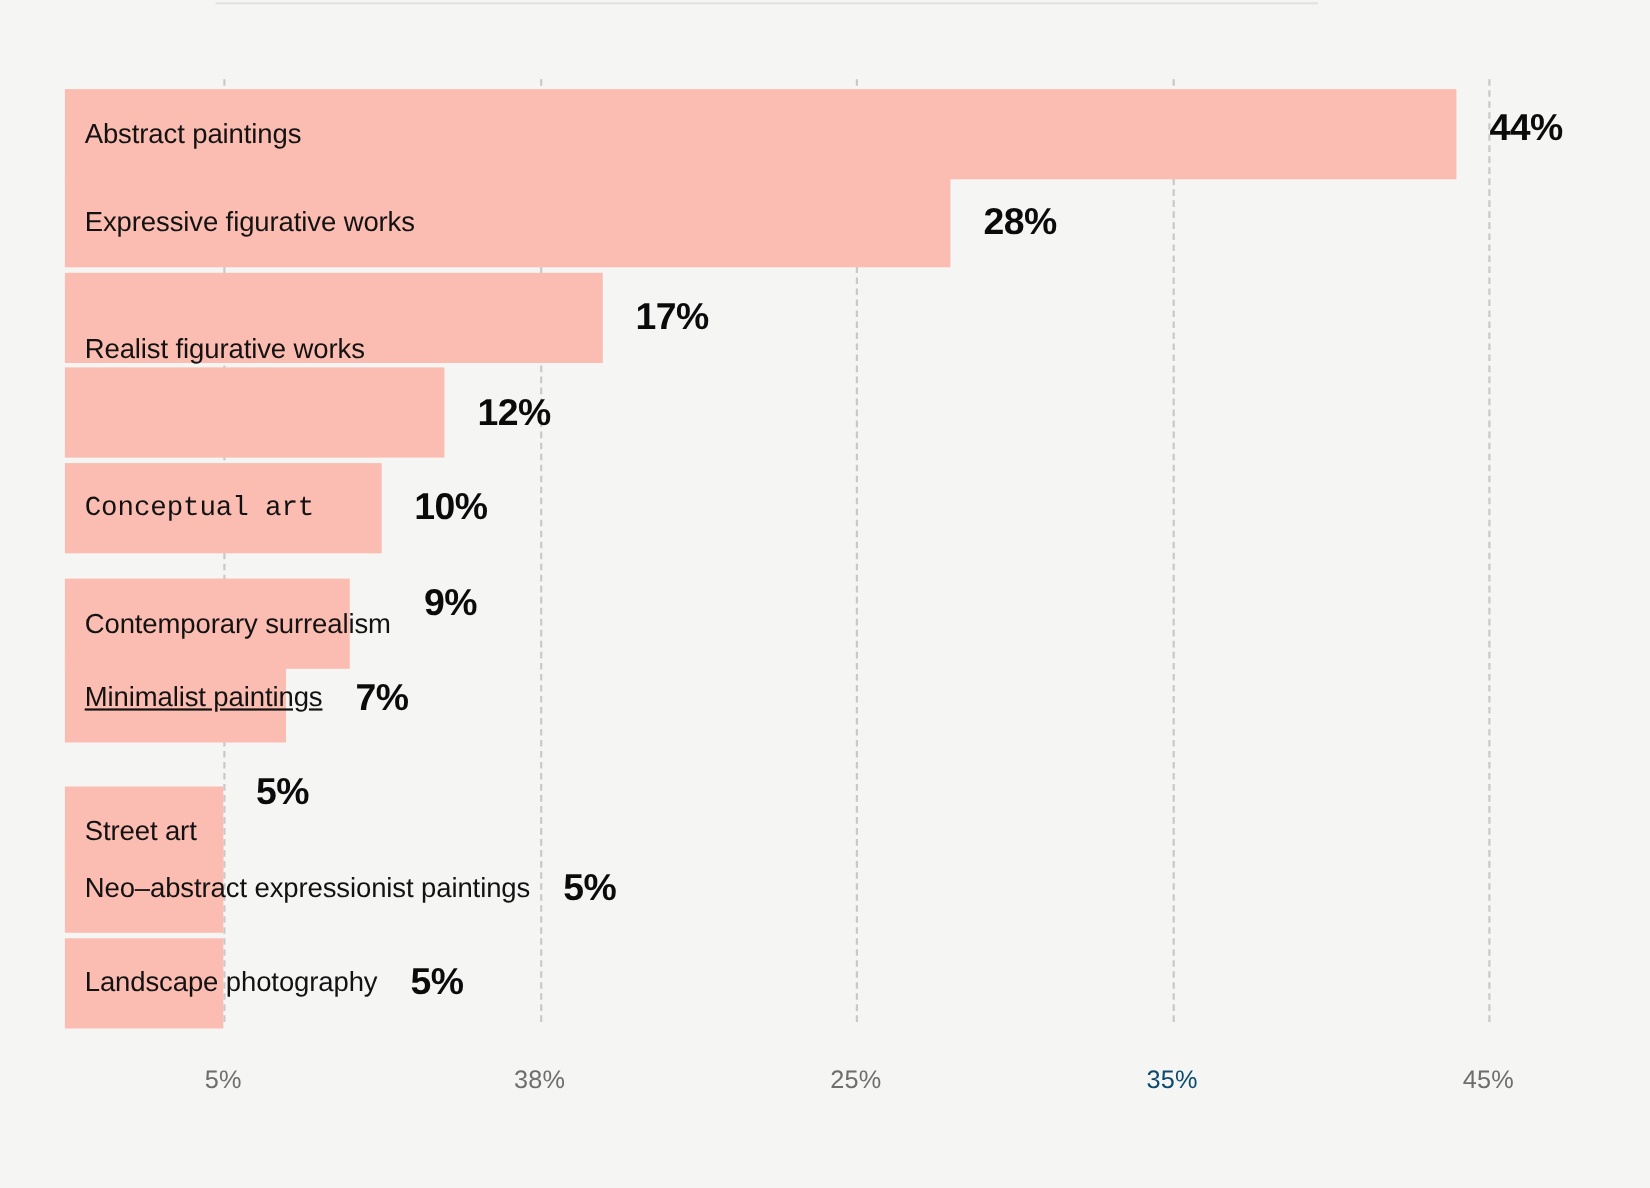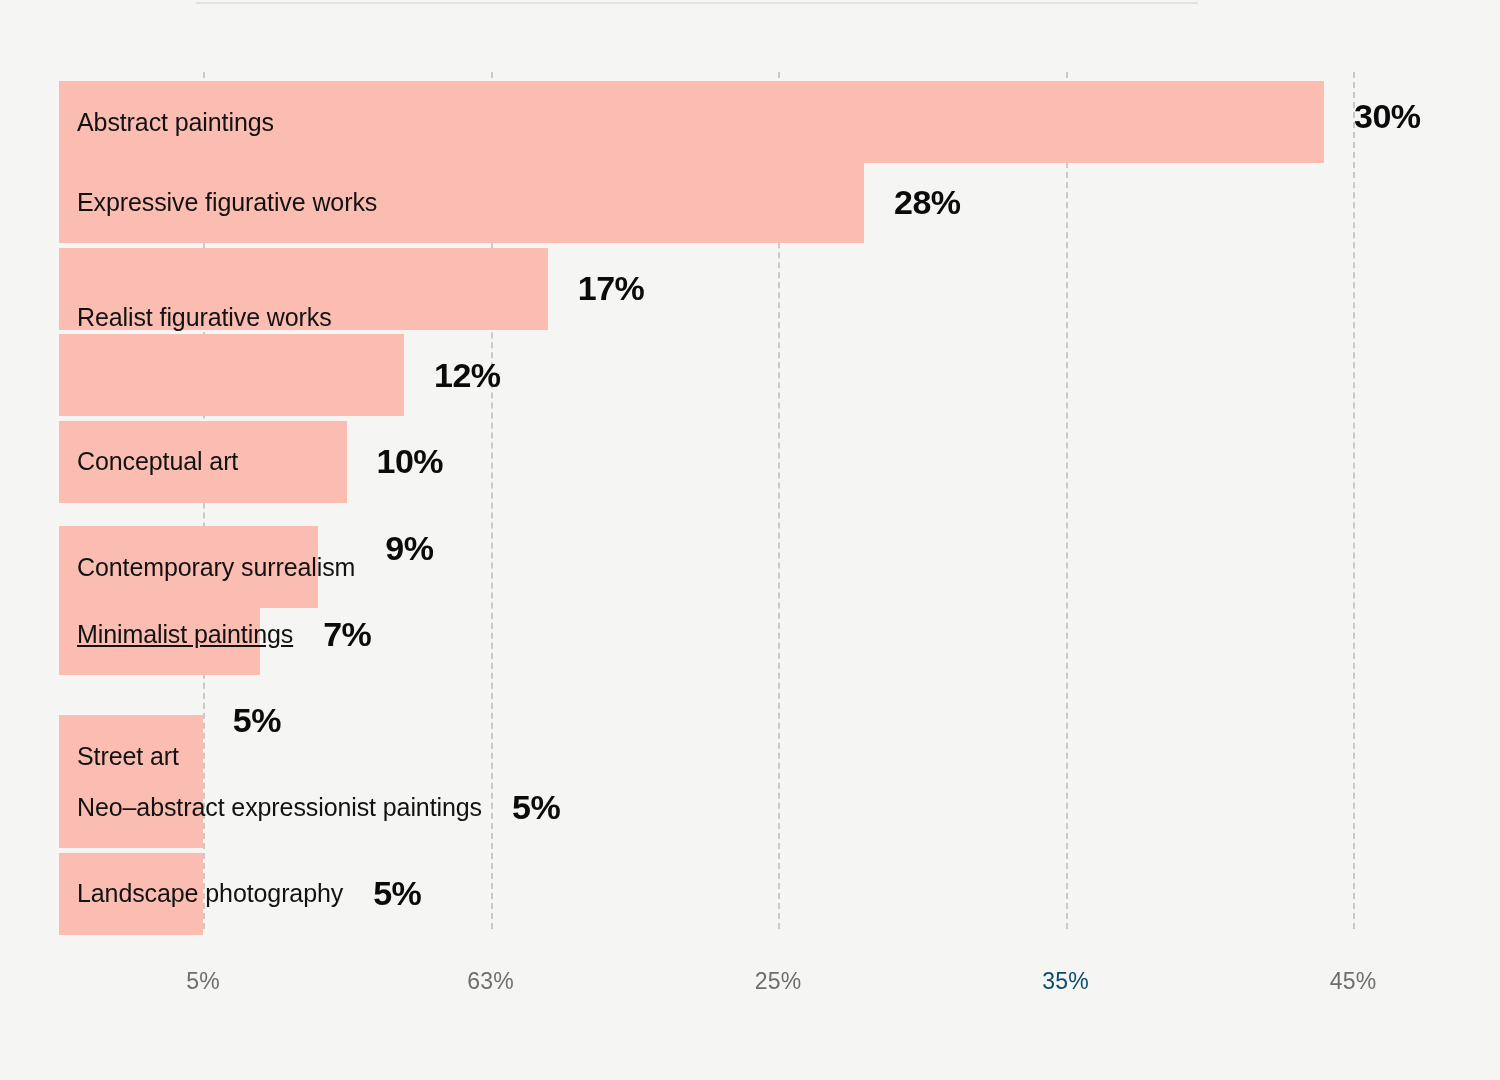--- a/index.html
+++ b/index.html
@@ -101,36 +101,36 @@
         <div class="gridline" style="left: 490.5px; border-left-color: rgb(201, 201, 200);"></div>
         <div class="gridline" style="left: 778px; border-left-color: rgb(201, 201, 200);"></div>
         <div class="gridline" style="left: 1065.5px; border-left-color: rgb(201, 201, 200);"></div>
         <div class="gridline" style="left: 1353px; border-left-color: rgb(201, 201, 200);"></div>
       </div>
     <div id="bars-layer">
         <div class="bar-row" style="top: 81px; width: 1400px; padding-left: 43px;">
           <div class="bar-rect" style="width: 1265px; background: rgb(251, 189, 177);"></div>
           <div class="bar-category-label" style="color: rgb(18, 18, 18);">Abstract paintings</div>
         </div>
-        <div class="bar-value-label" style="top: 75px; left: 1354px;">30%</div>
+        <div class="bar-value-label" style="top: 75px; left: 1354px;">44%</div>
         <div class="bar-row" style="top: 161.4px; width: 1400px;">
           <div class="bar-rect" style="width: 805px; background: rgb(251, 189, 177);"></div>
           <div class="bar-category-label" style="color: rgb(18, 18, 18);">Expressive figurative works</div>
         </div>
         <div class="bar-value-label" style="top: 161.4px; left: 894px;">28%</div>
         <div class="bar-row" style="top: 247.8px; width: 1400px;">
           <div class="bar-rect" style="width: 488.75px; background: rgb(251, 189, 177);"></div>
           <div class="bar-category-label" style="color: rgb(18, 18, 18); margin-top: 29px;">Realist figurative works</div>
         </div>
         <div class="bar-value-label" style="top: 247.8px; left: 577.75px;">17%</div>
         <div class="bar-row" style="top: 334.2px; width: 1400px;">
           <div class="bar-rect" style="width: 345px; background: rgb(251, 189, 177);"></div>
         </div>
         <div class="bar-value-label" style="top: 334.2px; left: 434px;">12%</div>
-        <div class="bar-row" style="top: 420.6px; width: 1400px;">
+        <div class="bar-row" style="top: 420.6px; width: 1400px; font-family: Liberation Mono, monospace;">
           <div class="bar-rect" style="width: 287.5px; background: rgb(251, 189, 177);"></div>
           <div class="bar-category-label" style="color: rgb(18, 18, 18);">Conceptual art</div>
         </div>
         <div class="bar-value-label" style="top: 420.6px; left: 376.5px;">10%</div>
         <div class="bar-row" style="top: 526px; width: 1400px;">
           <div class="bar-rect" style="width: 258.75px; background: rgb(251, 189, 177);"></div>
           <div class="bar-category-label" style="color: rgb(18, 18, 18);">Contemporary surrealism</div>
         </div>
         <div class="bar-value-label" style="top: 507px; left: 385.344px;">9%</div>
         <div class="bar-row" style="top: 593.4px; width: 1400px;">
@@ -149,20 +149,20 @@
         </div>
         <div class="bar-value-label" style="top: 766.2px; left: 511.969px;">5%</div>
         <div class="bar-row" style="top: 852.6px; width: 1400px;">
           <div class="bar-rect" style="width: 143.75px; background: rgb(251, 189, 177);"></div>
           <div class="bar-category-label" style="color: rgb(18, 18, 18);">Landscape photography</div>
         </div>
         <div class="bar-value-label" style="top: 852.6px; left: 373.188px;">5%</div>
       </div>
     <div id="xaxis-layer">
         <div class="tick-label" style="left: 203px; color: rgb(110, 110, 110);">5%</div>
-        <div class="tick-label" style="left: 490.5px; color: rgb(110, 110, 110);">63%</div>
+        <div class="tick-label" style="left: 490.5px; color: rgb(110, 110, 110);">38%</div>
         <div class="tick-label" style="left: 778px; color: rgb(110, 110, 110);">25%</div>
         <div class="tick-label" style="left: 1065.5px; color: #0c4a6e;">35%</div>
         <div class="tick-label" style="left: 1353px; color: rgb(110, 110, 110);">45%</div>
       </div>
   </div>
 
 </div>
 
 </body></html>

